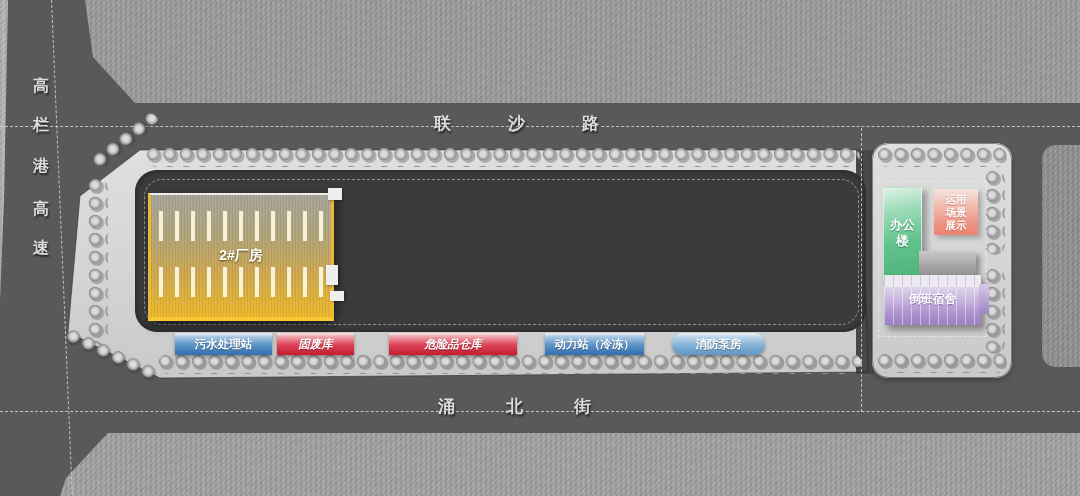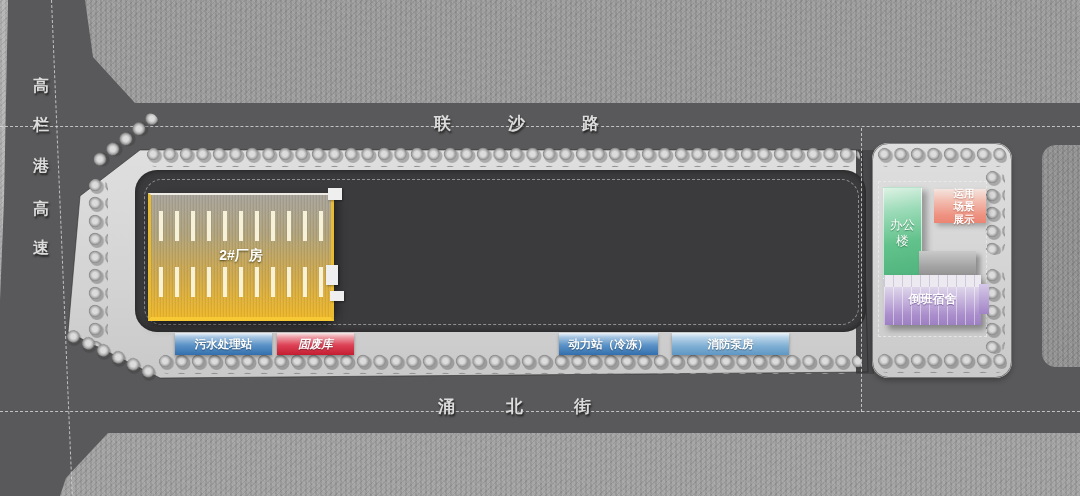--- a/index.html
+++ b/index.html
@@ -76,26 +76,26 @@
   .fac-blue{background:linear-gradient(180deg,#edf2f7 0%,#a8c6e2 18%,#5b93c7 55%,#336fae 100%);text-align:right;}
   .fac-red{background:linear-gradient(180deg,#f8e8e8 0%,#eda0a8 18%,#dd4256 55%,#c41d31 100%);font-style:italic;}
   .fac-lightblue{background:linear-gradient(180deg,#eaf2f8 0%,#b8d3e8 20%,#7fafd4 60%,#5f97c4 100%);}
   
   .annex-dashed{position:absolute;left:878px;top:181px;width:107px;height:154px;
     border:1.2px dashed rgba(235,235,235,.8);}
   .office{position:absolute;left:883px;top:187px;width:37px;height:90px;
     background:linear-gradient(170deg,#ddf2e4 0%,#9edcba 25%,#62c28b 60%,#4fb27c 100%);
     border:1px solid rgba(255,255,255,.6);box-shadow:5px 4px 6px rgba(0,0,0,.30);
     display:flex;flex-direction:column;align-items:center;justify-content:center;
-    color:#fff;font-size:12.5px;font-weight:normal;line-height:16px;text-shadow:0 1px 1px rgba(20,80,45,.6);}
-  .display-box{position:absolute;left:934px;top:189px;width:44px;height:34px;
+    color:#fff;font-size:12.5px;font-weight:bold;line-height:16px;text-shadow:0 1px 1px rgba(20,80,45,.6);}
+  .display-box{position:absolute;left:934px;top:189px;width:44px;height:46px;
     background:linear-gradient(180deg,#f4e4de 0%,#f2bdb0 35%,#ee9180 78%,#ec8573 100%);
     box-shadow:3px 3px 5px rgba(0,0,0,.25);
     display:flex;flex-direction:column;align-items:center;justify-content:center;
-    color:#fff;font-size:10.5px;font-weight:bold;line-height:13px;text-shadow:0 1px 1px rgba(150,70,50,.5);padding-left:8px;}
+    color:#fff;font-size:10.5px;font-weight:bold;line-height:13px;text-shadow:0 1px 1px rgba(150,70,50,.5);}
   .gray-bldg{position:absolute;left:919px;top:251px;width:57px;height:27px;
     background:linear-gradient(180deg,#c9c9c9 0%,#a2a2a2 60%,#8e8e8e 100%);
     box-shadow:4px 4px 5px rgba(0,0,0,.35);}
   .dorm{position:absolute;left:884px;top:275px;width:97px;height:50px;
     box-shadow:4px 5px 6px rgba(0,0,0,.35);}
   .dorm-roof{position:absolute;left:0;top:0;right:0;height:12px;background:#eceaf0;
     background-image:repeating-linear-gradient(90deg, rgba(120,100,150,.25) 0 1px, transparent 1px 9px);}
   .dorm-body{position:absolute;left:0;top:12px;right:0;bottom:0;
     background-image:
       repeating-linear-gradient(90deg, rgba(255,255,255,.45) 0 1px, transparent 1px 9px),
@@ -154,22 +154,23 @@
     <span class="factory-label">2#厂房</span>
   </div>
 
 
   <div class="connector" style="left:328px;top:188px;width:14px;height:12px;"></div>
   <div class="connector" style="left:326px;top:265px;width:12px;height:20px;"></div>
   <div class="connector" style="left:330px;top:291px;width:14px;height:10px;"></div>
 
   <div class="fac fac-blue" style="left:175px;width:97px;">污水处理站</div>
   <div class="fac fac-red" style="left:277px;width:77px;">固废库</div>
-  <div class="fac fac-blue" style="left:559px;width:99px;">动力站（冷冻）</div>
-  <div class="fac fac-lightblue" style="left:672px;width:117px;">消防泵房</div>
+  <div class="fac fac-red" style="left:389px;width:128px;">危险品仓库</div>
+  <div class="fac fac-blue" style="left:545px;width:99px;">动力站（冷冻）</div>
+  <div class="fac fac-lightblue" style="left:672px;width:93px;border-radius:11px;">消防泵房</div>
 
   <div class="annex-dashed"></div>
   <div class="dashline-v" style="left:861px;top:128px;height:284px;"></div>
 
   <div class="office">
     <span>办公</span>
     <span>楼</span>
   </div>
 
   <div class="display-box">

